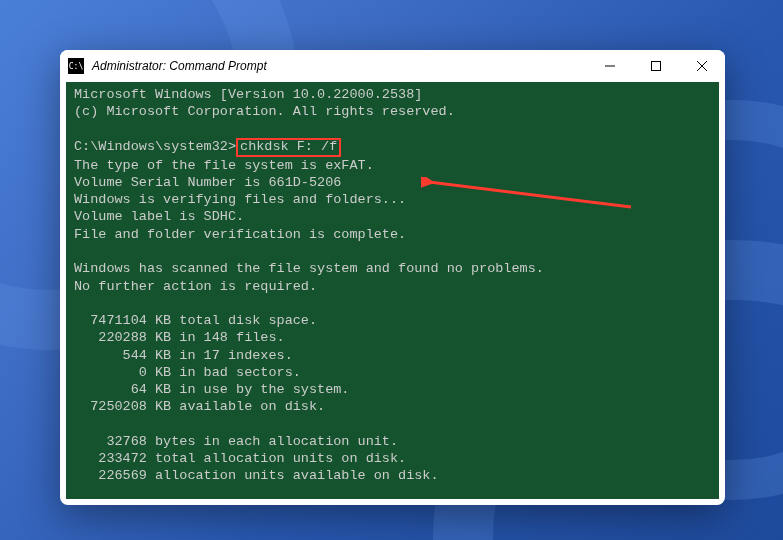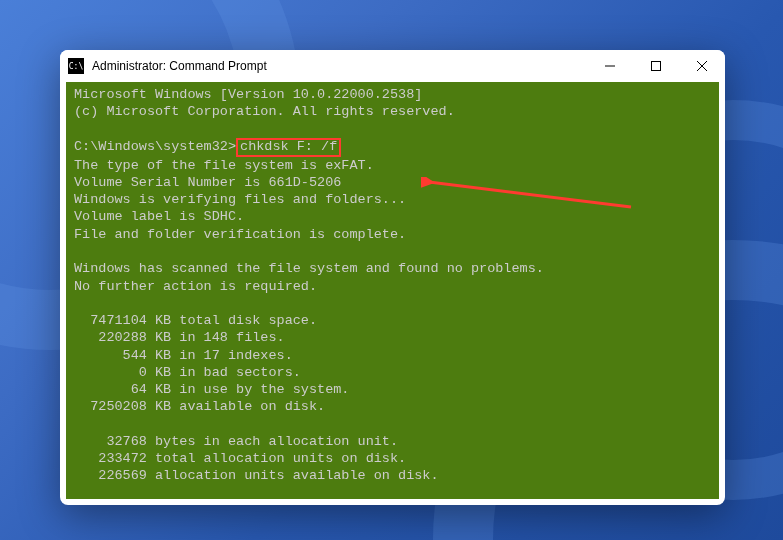--- a/index.html
+++ b/index.html
@@ -48,36 +48,37 @@
       display: flex;
       align-items: center;
       justify-content: center;
       font-family: monospace;
       margin-right: 8px;
     }
     .title-text {
       font-size: 12px;
       color: #000;
       flex: 1;
+      font-style: italic;
     }
     .win-controls {
       display: flex;
       height: 100%;
     }
     .win-btn {
       width: 46px;
       height: 100%;
       display: flex;
       align-items: center;
       justify-content: center;
       cursor: pointer;
     }
     .terminal {
       flex: 1;
-      background: #4d7c0f;
+      background: #14532d;
       color: #ccc;
       font-family: Consolas, 'Courier New', monospace;
       font-size: 13.5px;
       line-height: 1.28;
       padding: 4px 8px;
       overflow-y: auto;
       white-space: pre;
       position: relative;
       margin: 0 6px 6px 6px;
     }

